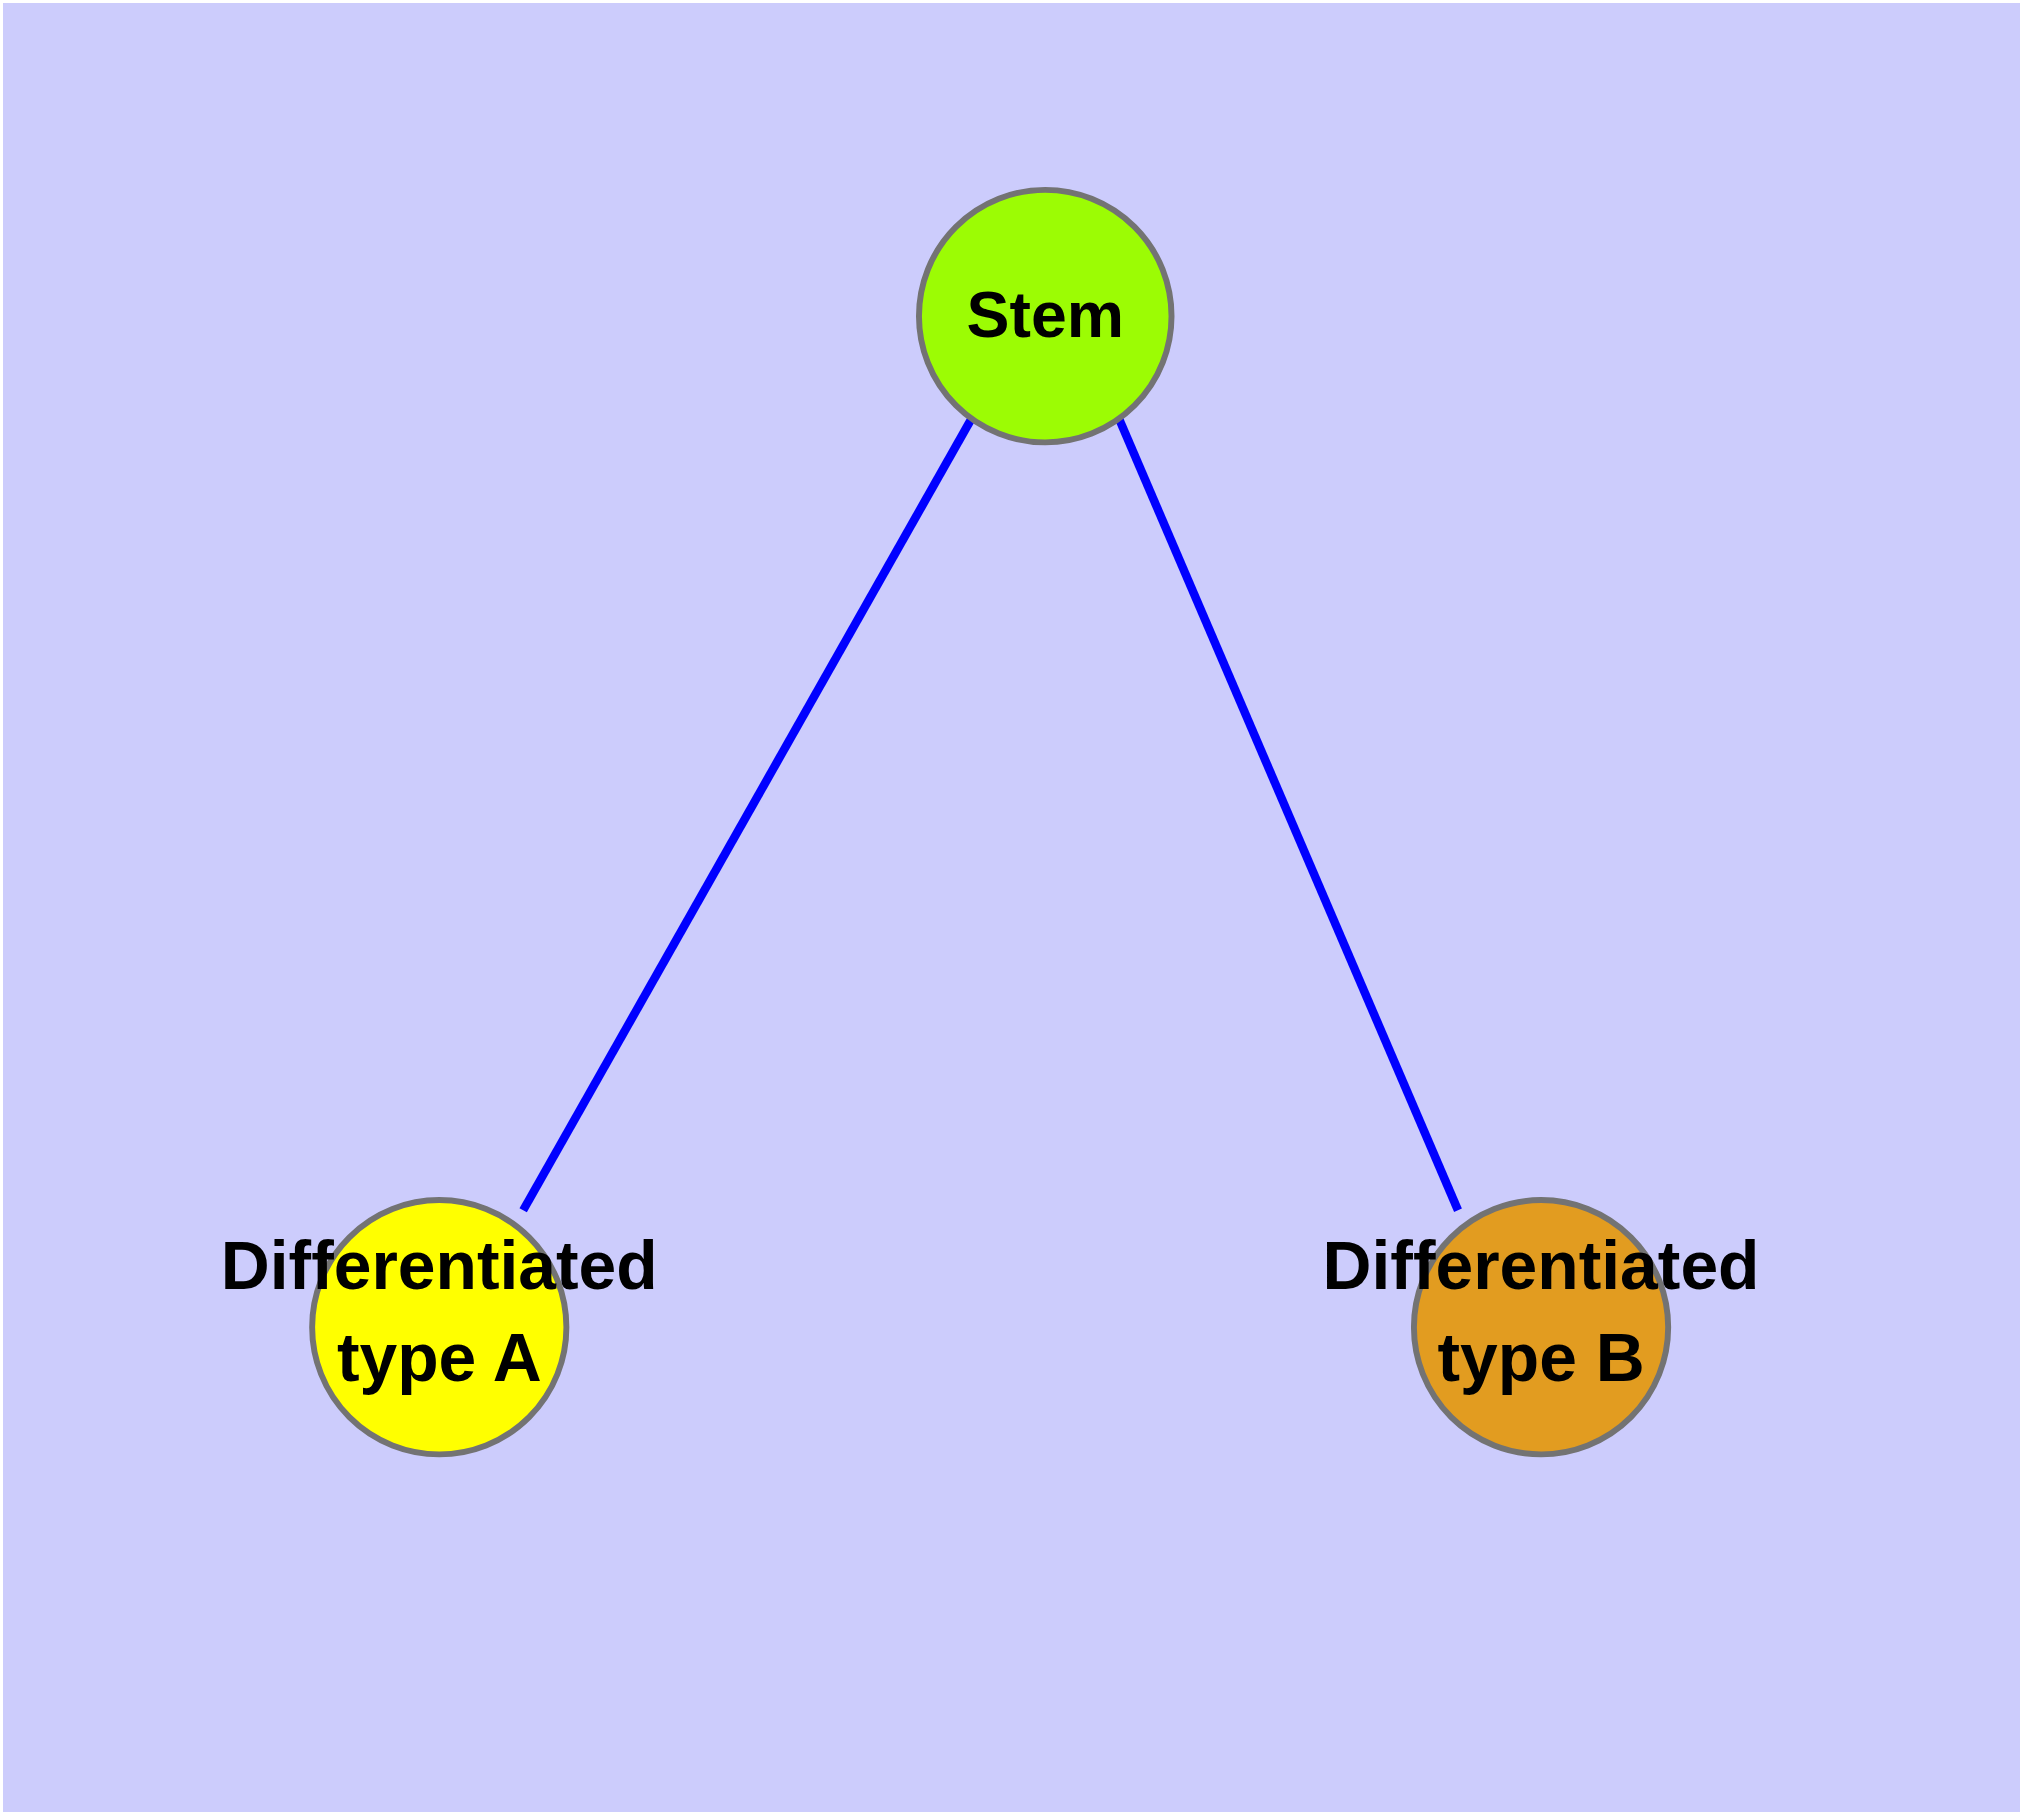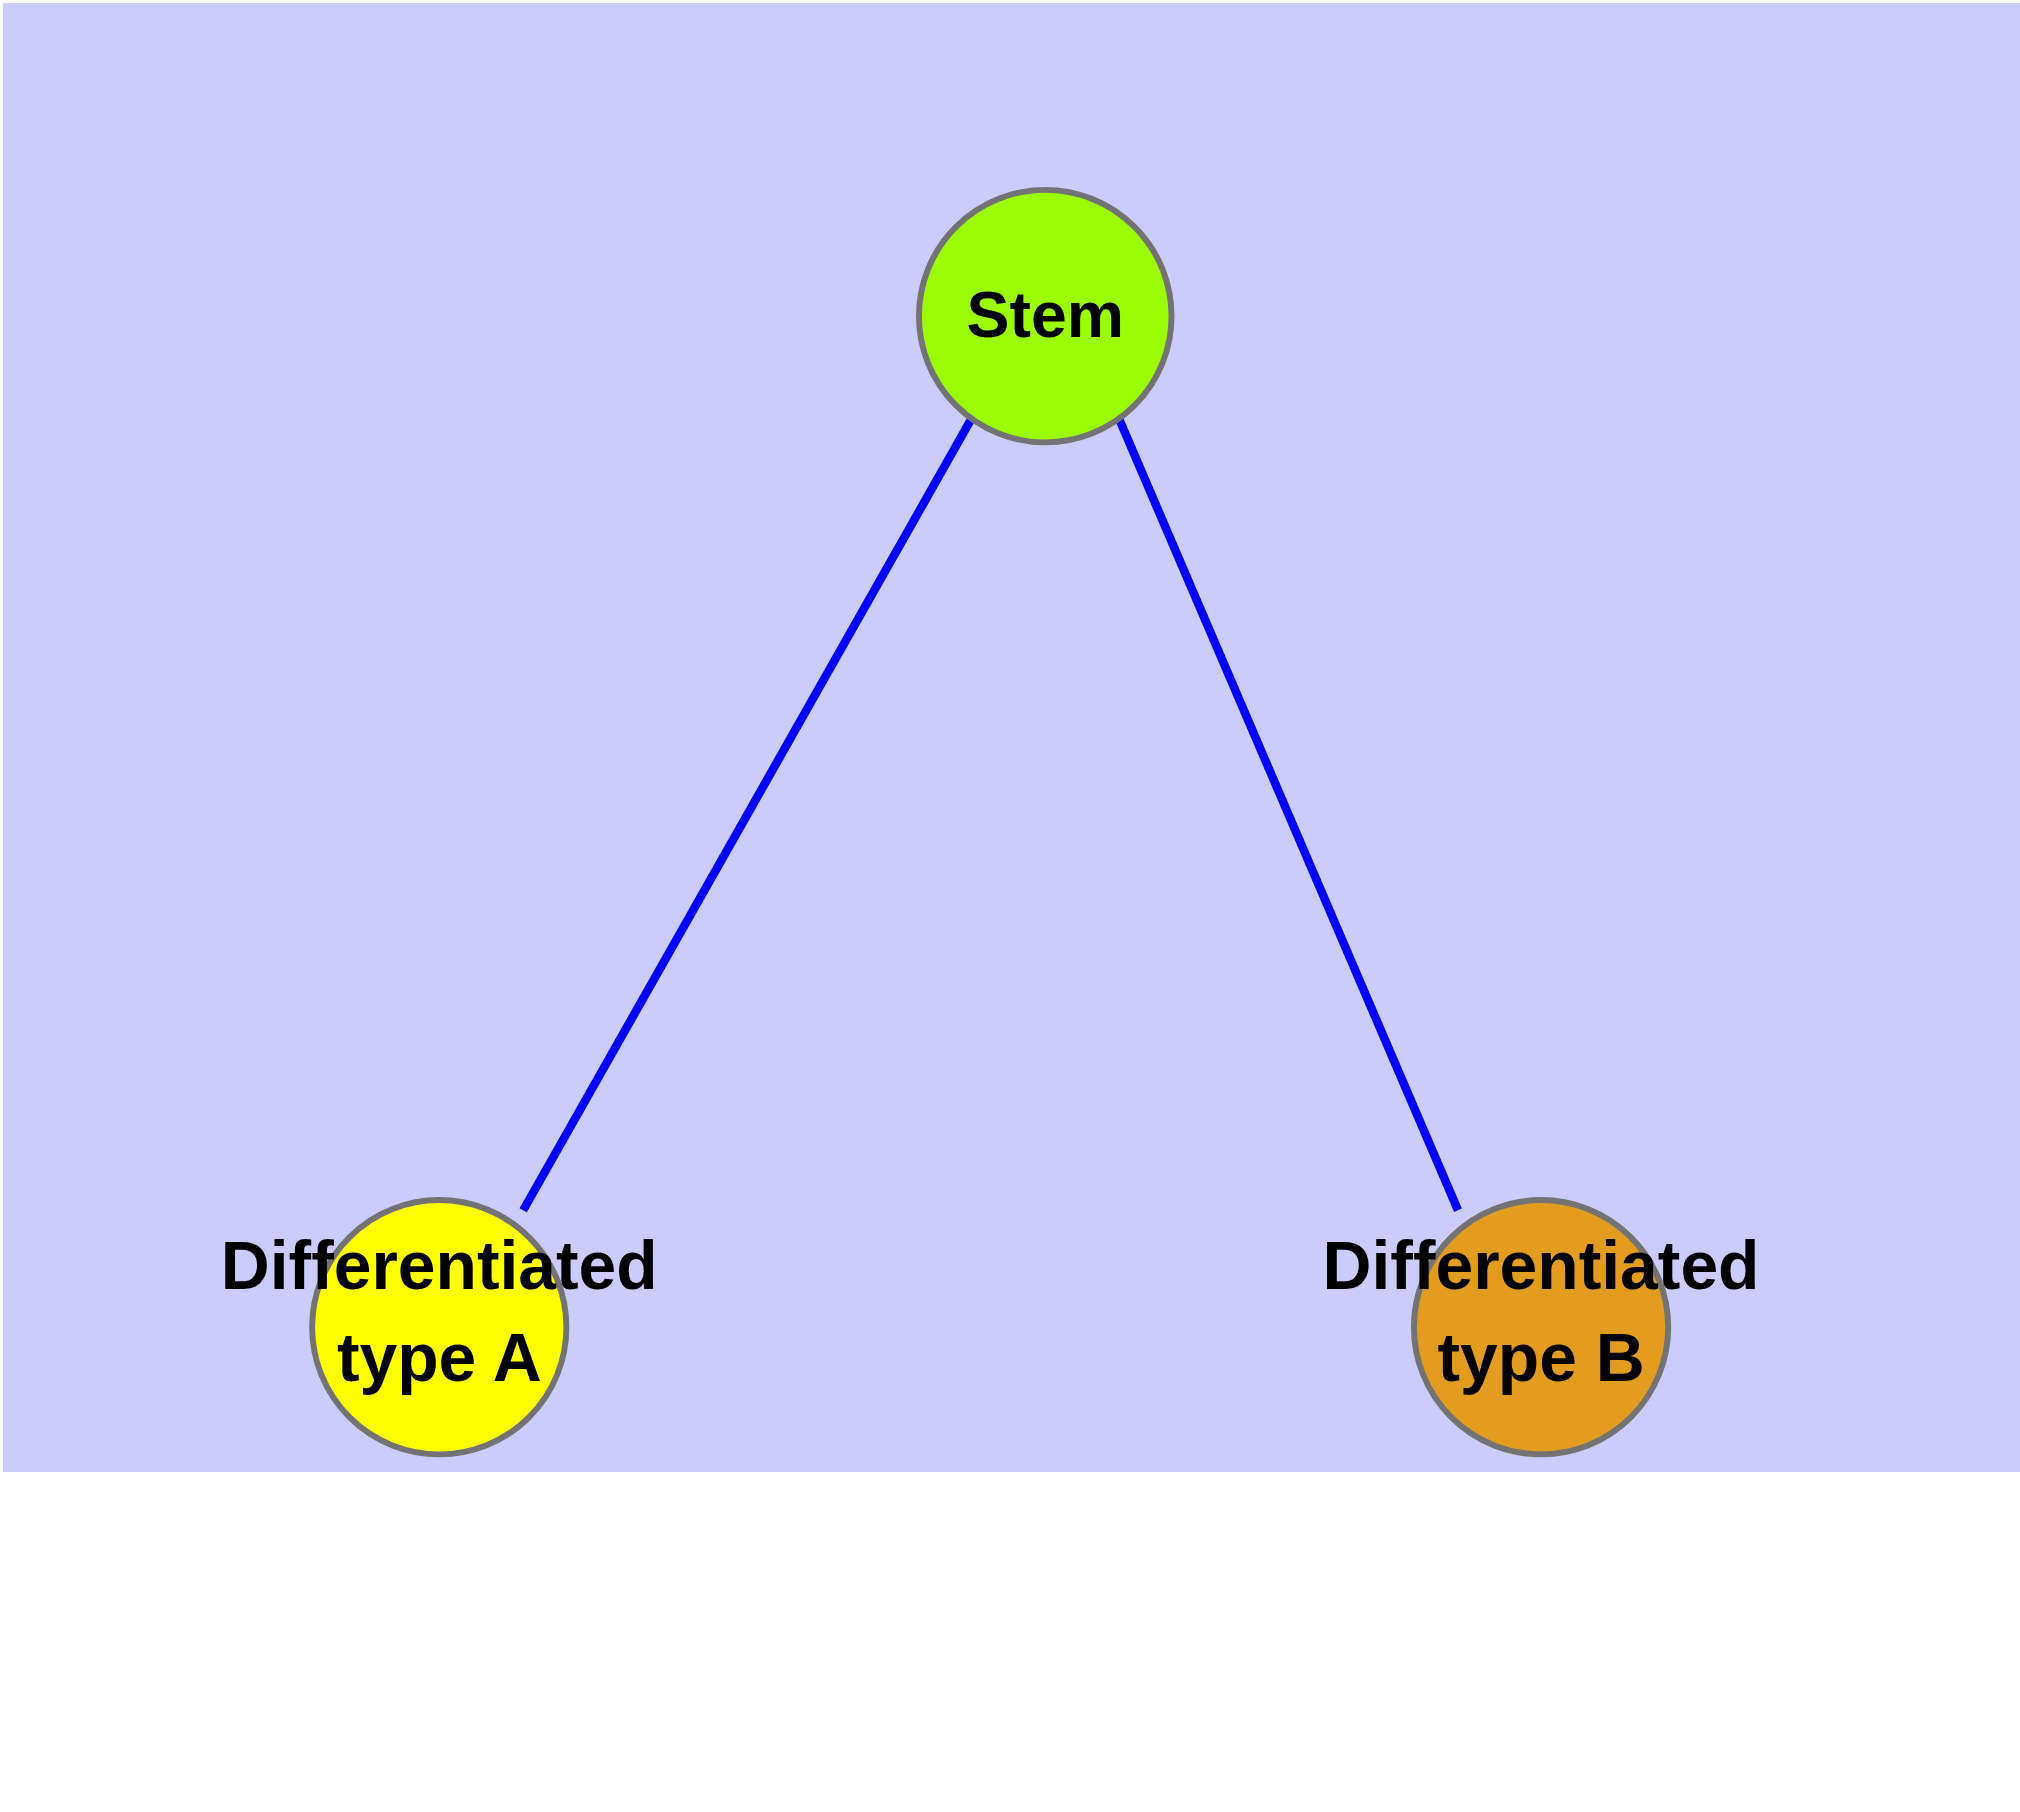--- a/index.html
+++ b/index.html
@@ -4,21 +4,21 @@
 <title>Cell Differentiation Graph</title>
 <style>
   html, body {
     margin: 0;
     padding: 0;
     background: #ffffff;
   }
   #canvas {
     position: relative;
     width: 2021px;
-    height: 1472px;
+    height: 1812px;
     background: #ffffff;
     overflow: hidden;
     font-family: "Liberation Sans", "DejaVu Sans", sans-serif;
   }
   #plot-area {
     position: absolute;
     left: 2.5px;
     top: 2.5px;
     width: 2018px;
     height: 1810px;

